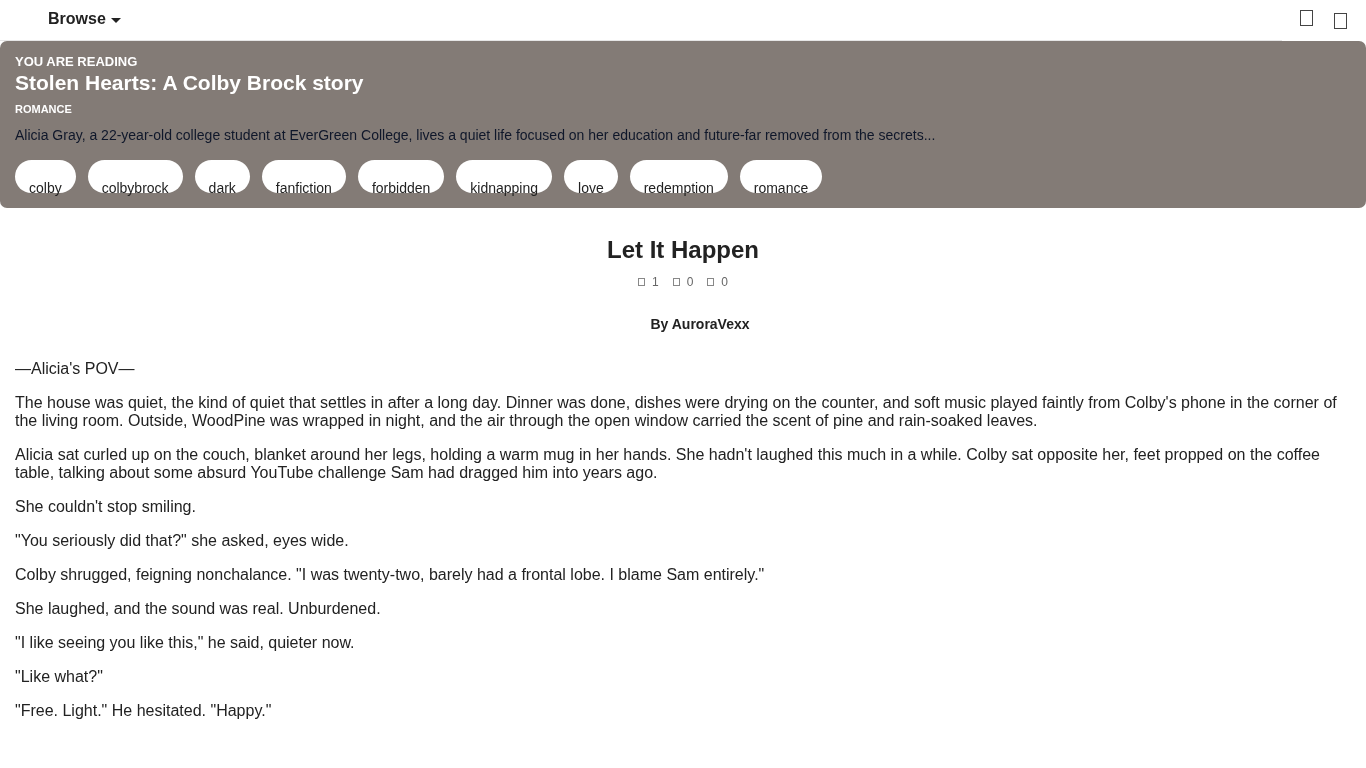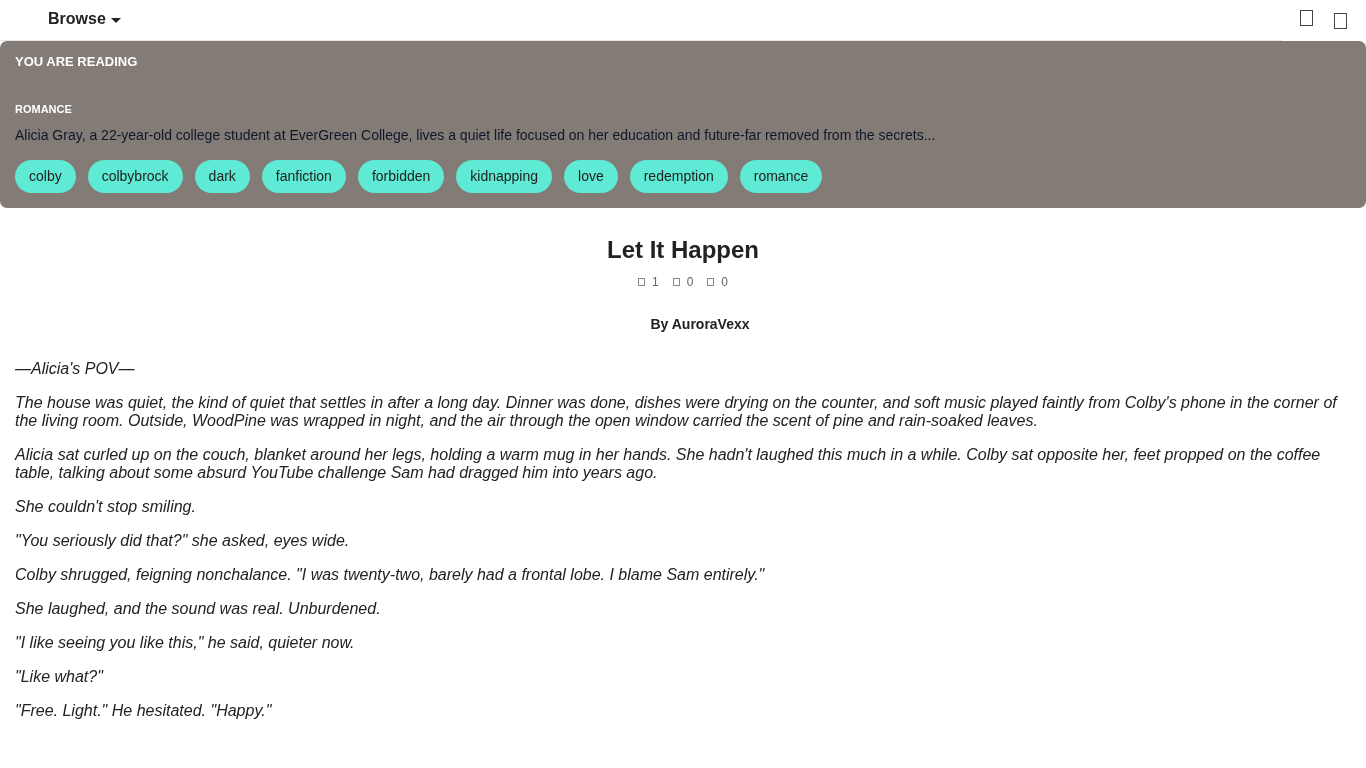--- a/index.html
+++ b/index.html
@@ -30,22 +30,22 @@
     .story-header {
       position: absolute; left: 0; top: 41px; width: 1366px; height: 167px;
       background: #837b76; color: #ffffff; border-radius: 7px;
     }
     .kicker { position: absolute; left: 15px; top: 13px; font-size: 13px; font-weight: bold; letter-spacing: 0; }
     .story-title { position: absolute; left: 15px; top: 30px; font-size: 21px; font-weight: bold; }
     .category { position: absolute; left: 15px; top: 62px; font-size: 11px; font-weight: bold; }
     .description { position: absolute; left: 15px; top: 86px; font-size: 14px; color: #0f172a; white-space: nowrap; }
     .tags { position: absolute; left: 15px; top: 119px; display: flex; gap: 12px; }
     .tag {
-      background: #5eead4; color: #222; font-size: 14px;
-      height: 33px; line-height: 33px; padding: 0 14px; border-radius: 17px;
+      background: #ffffff; color: #222; font-size: 14px;
+      height: 33px; line-height: 33px; padding: 12px 14px; border-radius: 17px;
       cursor: pointer; white-space: nowrap;
     }
 
     .chapter-title {
       position: absolute; left: 0; top: 236px; width: 1366px; text-align: center;
       font-size: 24px; color: #222; font-weight: bold;
     }
     .stats {
       position: absolute; left: 0; top: 275px; width: 1366px;
       display: flex; justify-content: center; gap: 14px;
@@ -56,36 +56,37 @@
     .byline {
       position: absolute; left: 0; top: 316px; width: 1400px; text-align: center;
       font-size: 14px; font-weight: bold; color: #222;
     }
     .byline .author { cursor: pointer; }
 
     .story-body {
       position: absolute; left: 15px; top: 360px; width: 1336px;
       font-size: 16px; line-height: 18px; color: #222;
     }
-    .story-body p { margin-bottom: 16px; font-style: italic; }
+    .story-body p { margin-bottom: 16px; }
   </style>
 </head>
 <body>
 
 <div class="topbar">
   <div class="browse">
     <span>Browse</span>
     <span class="caret"></span>
   </div>
   <span class="top-icon i1"></span>
   <span class="top-icon i2"></span>
 </div>
 
 <div class="story-header">
   <div class="kicker">YOU ARE READING</div>
+  <div class="story-title">Stolen Hearts: A Colby Brock story</div>
   <div class="category">ROMANCE</div>
   <div class="description">Alicia Gray, a 22-year-old college student at EverGreen College, lives a quiet life focused on her education and future-far removed from the secrets...</div>
   <div class="tags">
     <span class="tag">colby</span>
     <span class="tag">colbybrock</span>
     <span class="tag">dark</span>
     <span class="tag">fanfiction</span>
     <span class="tag">forbidden</span>
     <span class="tag">kidnapping</span>
     <span class="tag">love</span>

